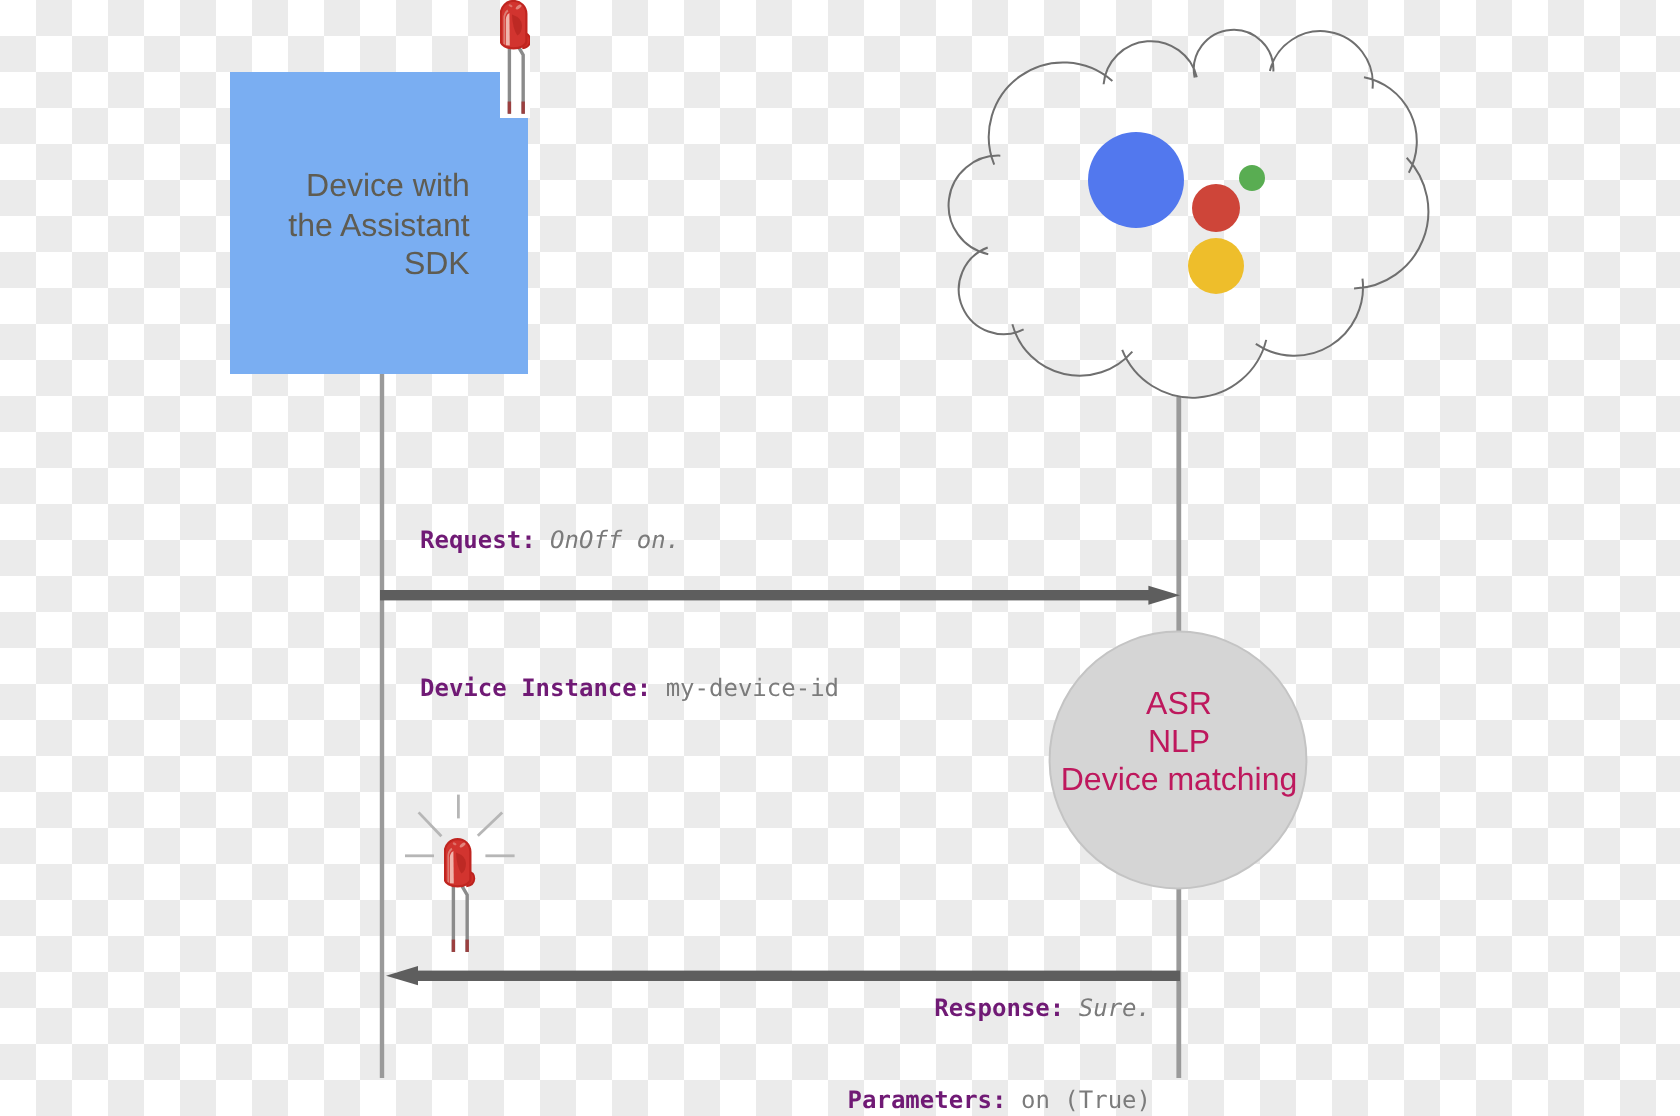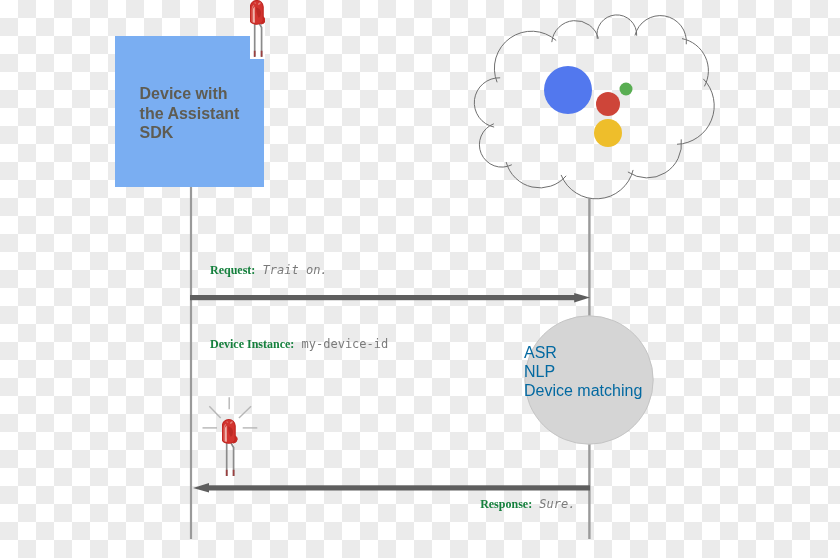--- a/index.html
+++ b/index.html
@@ -12,31 +12,31 @@
       linear-gradient(45deg,#ebebeb 25%,transparent 25%,transparent 75%,#ebebeb 75%),
       linear-gradient(45deg,#ebebeb 25%,transparent 25%,transparent 75%,#ebebeb 75%);
     background-size:36px 36px;
     background-position:0 0,18px 18px;
   }
   #stage{position:absolute;left:0;top:0;width:840px;height:558px;}
   svg.layer{position:absolute;left:0;top:0;width:840px;height:558px;overflow:visible;}
   .devbox{
     position:absolute;left:115px;top:36px;width:149px;height:151px;
     background:#7aaef2;color:#5f5c52;
-    font-weight:bold;font-size:16px;line-height:19.5px;
-    display:flex;align-items:center;justify-content:center;text-align:left;
+    font-weight:normal;font-size:16px;line-height:19.5px;
+    display:flex;align-items:center;justify-content:center;text-align:right;
     white-space:pre-line;padding-top:4px;box-sizing:border-box;
   }
   .asrlabel{
-    position:absolute;color:#0369a1;font-size:16px;line-height:19.4px;
+    position:absolute;color:#be185d;font-size:16px;line-height:19.4px;text-align:center;
     left:524px;top:342.5px;width:131px;white-space:pre-line;
   }
   .mono{position:absolute;font-family:"DejaVu Sans Mono", monospace;font-size:12px;
         color:#7b7b7b;white-space:pre;line-height:15.5px;}
-  .mono b{font-weight:bold;color:#15803d;font-family:Liberation Serif, serif;}
+  .mono b{font-weight:bold;color:#701a75;}
   .mono i{font-style:italic;}
   .mono.right{text-align:right;}
 </style>
 </head>
 <body>
 
 <div id="stage">
 
   <svg class="layer" viewBox="0 0 840 558">
 
@@ -67,26 +67,27 @@
   </svg>
 
   <div class="devbox">Device with
 the Assistant
 SDK</div>
 
   <div class="asrlabel">ASR
 NLP
 Device matching</div>
 
-  <div class="mono" style="left:210px;top:263px;"><b>Request:</b><i> Trait on.</i></div>
+  <div class="mono" style="left:210px;top:263px;"><b>Request:</b><i> OnOff on.</i></div>
 
   <div class="mono" style="left:210px;top:336.6px;"><b>Device Instance:</b><span> my-device-id</span></div>
 
   <div class="mono right" style="left:300px;top:461px;width:275.5px;margin-top:36px;"><b>Response:</b><i> Sure.</i></div>
 
+  <div class="mono right" style="left:280px;top:542.5px;width:295.5px;"><b>Parameters:</b><span> on (True)</span></div>
 
   <svg class="layer" viewBox="0 0 840 558">
     <defs>
       <g id="led-glyph">
 
         <path d="M11.0 16.4 q4.7 1.0 4.5 4.3 q-0.2 3.3 -4.0 3.9 z" fill="#d02e28"></path>
         <path d="M11.0 16.4 q4.7 1.0 4.5 4.3 q-0.2 3.3 -4.0 3.9" fill="none" stroke="#bb221e" stroke-width="0.9"></path>
 
         <path d="M0.7 7.3 A6.4 6.4 0 0 1 13.5 7.3 L13.5 21.0 A6.4 3.6 0 0 1 0.7 21.0 Z" fill="#d2342f"></path>
 

